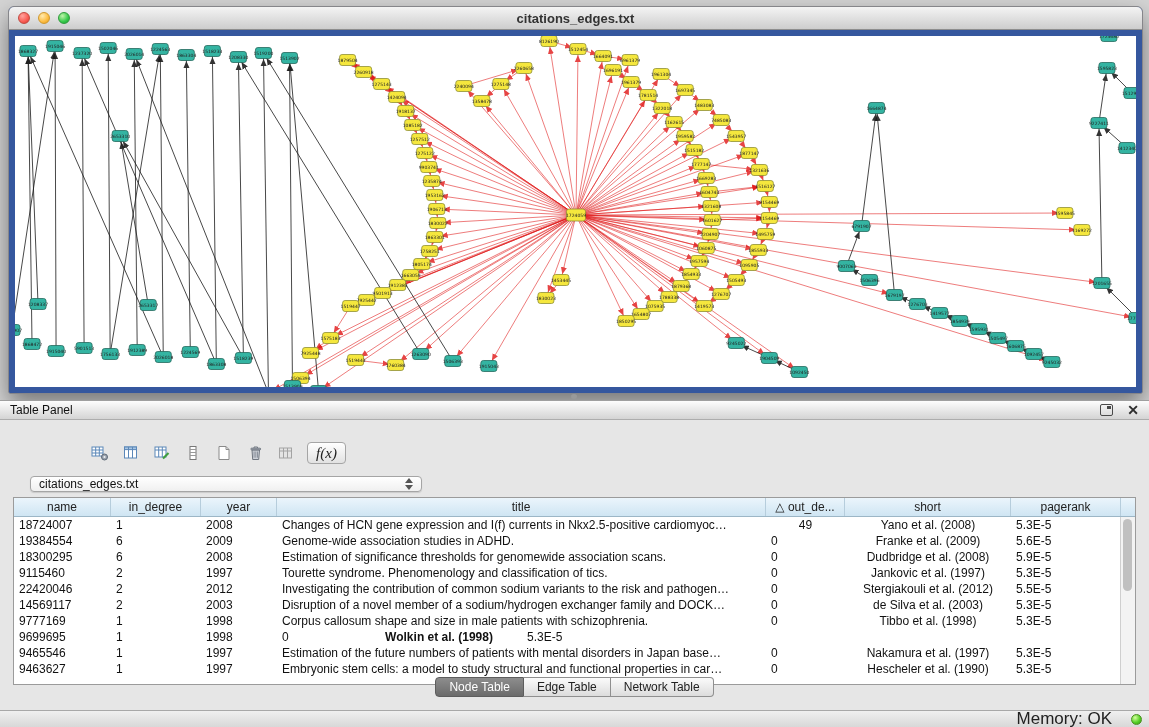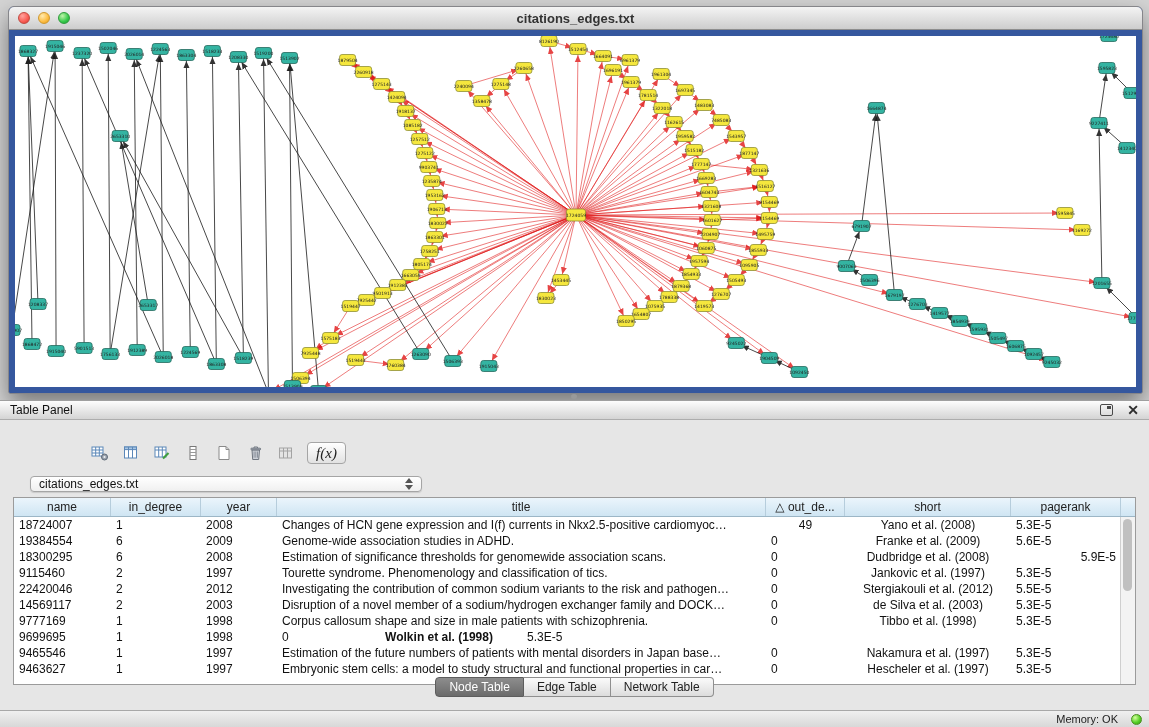--- a/index.html
+++ b/index.html
@@ -61,21 +61,21 @@
 
   .tabs{position:absolute;left:0;right:0;top:276px;display:flex;justify-content:center;}
   .tab{font-size:12px;padding:2px 13px;border:1px solid #8f8f8f;border-left:none;
     background:linear-gradient(#fbfbfb,#dcdcdc);color:#222;cursor:default;}
   .tab:first-child{border-left:1px solid #8f8f8f;border-radius:4px 0 0 4px;}
   .tab:last-child{border-radius:0 4px 4px 0;}
   .tab.sel{background:linear-gradient(#8d8d8d,#6b6b6b);color:#fff;border-color:#5d5d5d;}
 
   .statusbar{position:absolute;left:0;bottom:0;width:1149px;height:17px;background:linear-gradient(#f0f0f0,#d8d8d8);
     border-top:1px solid #a8a8a8;display:flex;align-items:center;justify-content:flex-end;
-    padding-right:7px;font-size:11px;color:#222;gap:13px;box-sizing:border-box;}
+    padding-right:7px;font-size:17px;color:#222;gap:19px;box-sizing:border-box;}
   .mem-dot{width:11px;height:11px;border-radius:50%;box-sizing:border-box;
     background:radial-gradient(circle at 35% 30%,#d6ff9f,#58d128 55%,#2f9a12);border:1px solid #4a8f1e;}
 </style>
 </head>
 <body>
 
 <div class="screen">
 
   <div class="net-window">
     <div class="titlebar">
@@ -913,21 +913,21 @@
             <div class="td" style="width: 166px; text-align: center;">Franke et al. (2009)</div>
             <div class="td" style="width: 110px; text-align: left;">5.6E-5</div>
           </div>
           <div class="tr">
             <div class="td" style="width: 97px; text-align: left;">18300295</div>
             <div class="td" style="width: 90px; text-align: left;">6</div>
             <div class="td" style="width: 76px; text-align: left;">2008</div>
             <div class="td" style="width: 489px; text-align: left;">Estimation of significance thresholds for genomewide association scans.</div>
             <div class="td" style="width: 79px; text-align: left;">0</div>
             <div class="td" style="width: 166px; text-align: center;">Dudbridge et al. (2008)</div>
-            <div class="td" style="width: 110px; text-align: right;">5.9E-5</div>
+            <div class="td" style="width: 110px; text-align: left;">5.9E-5</div>
           </div>
           <div class="tr">
             <div class="td" style="width: 97px; text-align: left;">9115460</div>
             <div class="td" style="width: 90px; text-align: left;">2</div>
             <div class="td" style="width: 76px; text-align: left;">1997</div>
             <div class="td" style="width: 489px; text-align: left;">Tourette syndrome. Phenomenology and classification of tics.</div>
             <div class="td" style="width: 79px; text-align: left;">0</div>
             <div class="td" style="width: 166px; text-align: center;">Jankovic et al. (1997)</div>
             <div class="td" style="width: 110px; text-align: left;">5.3E-5</div>
           </div>
@@ -974,21 +974,21 @@
             <div class="td" style="width: 79px; text-align: left;">0</div>
             <div class="td" style="width: 166px; text-align: center;">Nakamura et al. (1997)</div>
             <div class="td" style="width: 110px; text-align: left;">5.3E-5</div>
           </div>
           <div class="tr">
             <div class="td" style="width: 97px; text-align: left;">9463627</div>
             <div class="td" style="width: 90px; text-align: left;">1</div>
             <div class="td" style="width: 76px; text-align: left;">1997</div>
             <div class="td" style="width: 489px; text-align: left;">Embryonic stem cells: a model to study structural and functional properties in car…</div>
             <div class="td" style="width: 79px; text-align: left;">0</div>
-            <div class="td" style="width: 166px; text-align: center;">Hescheler et al. (1997)</div>
+            <div class="td" style="width: 166px; text-align: center;">Hescheler et al. (1990)</div>
             <div class="td" style="width: 110px; text-align: left;">5.3E-5</div>
           </div>
         </div>
       <div class="vscroll">
         <div class="vthumb"></div>
       </div>
     </div>
 
     <div class="tabs" id="tabs">
         <div class="tab sel">Node Table</div>

